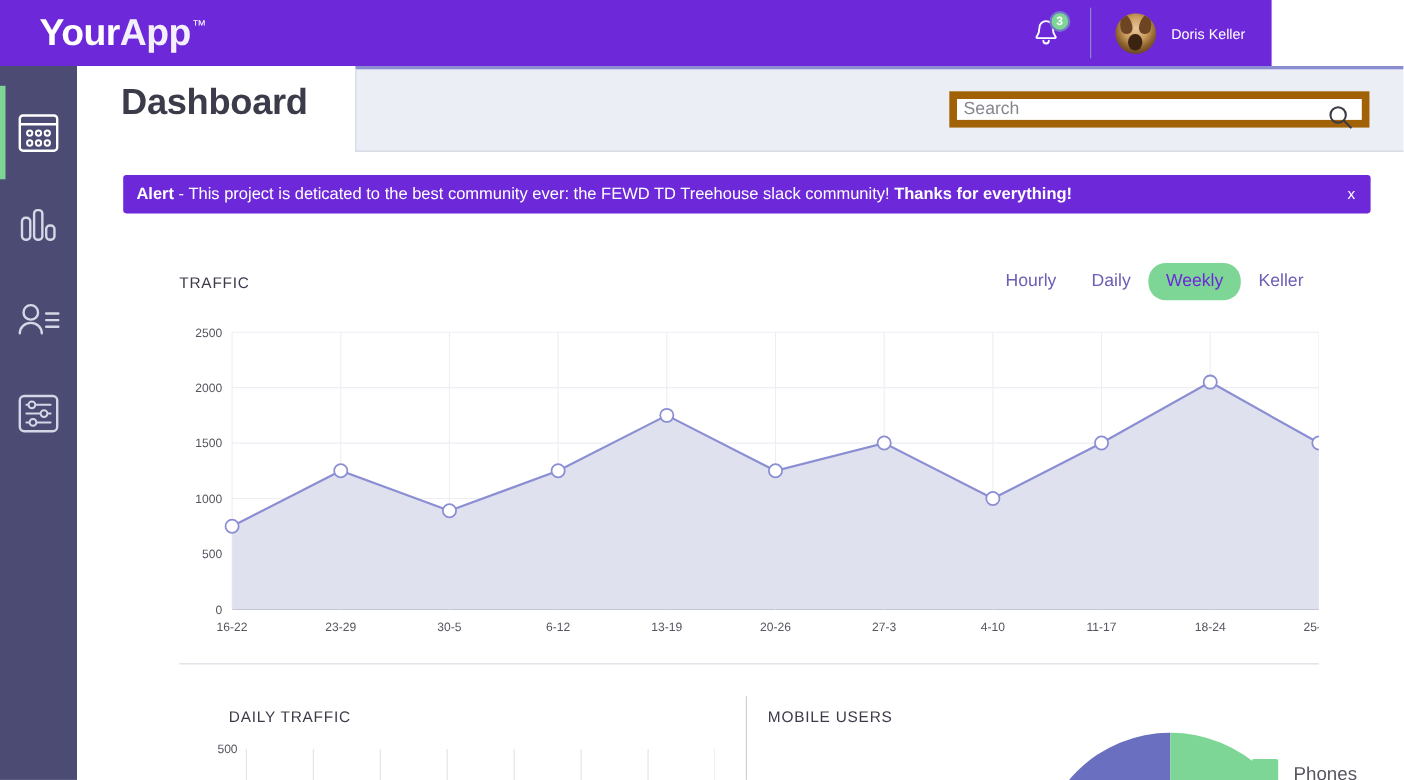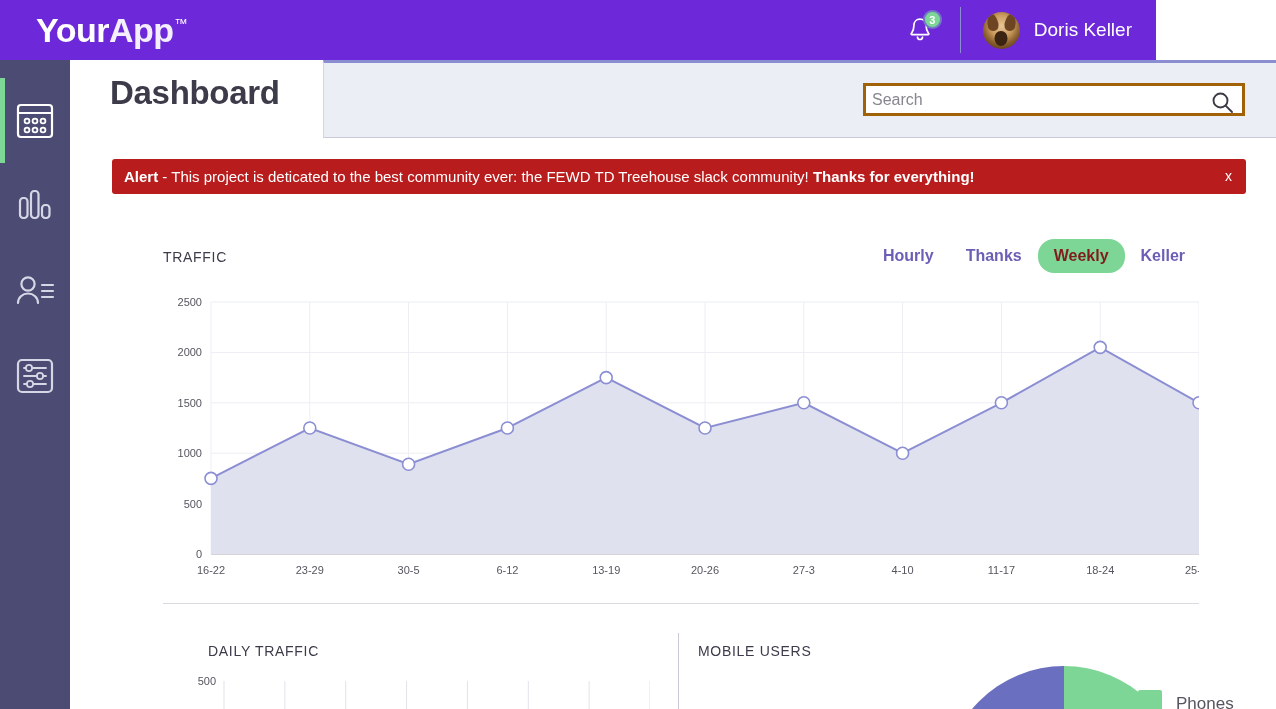--- a/index.html
+++ b/index.html
@@ -49,21 +49,21 @@
   }
   .avatar::after {
     content:""; position:absolute; right:4px; top:2px; width:11px; height:17px;
     background:#6d4522; border-radius: 40% 60% 50% 40% / 60% 70% 30% 40%;
     transform: rotate(14deg);
   }
   .snout {
     position:absolute; left:50%; top:19px; transform:translateX(-50%);
     width:13px; height:15px; background:#3a2411; border-radius:48% 48% 50% 50%;
   }
-  .username { color: #ffffff; font-size: 19px; margin-left: 14px; white-space: nowrap; }
+  .username { color: #ffffff; font-size: 13px; margin-left: 14px; white-space: nowrap; }
 
   
   .sidebar {
     position: absolute; left: 0; top: 60px; width: 70px; height: 649px;
     background: #4b4b73;
     display: flex; flex-direction: column; align-items: center;
     padding-top: 18px;
   }
   .nav-item {
     position: relative; width: 70px; height: 85px;
@@ -86,39 +86,39 @@
   }
   .search-panel {
     position: absolute; left: 253px; top: 0; width: 953px; height: 78px;
     background: #eceef6;
     border-top: 3px solid #8a8dd0;
     border-left: 1px solid #d3d6e4;
     border-bottom: 1px solid #c9cbd8;
   }
   .search-box {
     position: absolute; right: 31px; top: 20px; width: 382px; height: 33px;
-    background: #ffffff; border: 3px solid #a16207;
+    background: #ffffff; border: 7px solid #a16207;
     display: flex; align-items: center;
   }
   .search-input {
     border: none; outline: none; background: transparent;
     width: 330px; height: 31px; margin-left: 6px;
     font-family: "Liberation Sans", sans-serif; font-size: 16px; color: #4a4a55;
   }
   .search-input::placeholder { color: #86868f; }
   .search-icon { position: absolute; right: 8px; top: 5px; }
 
   
   .main {
     position: absolute; left: 70px; top: 138px; width: 1206px; height: 571px;
     background: #ffffff; overflow: hidden;
   }
   .alert {
     position: absolute; left: 42px; top: 21px; width: 1134px; height: 35px;
-    background: #b91c1c; border-radius: 3px;
+    background: #6d28d9; border-radius: 3px;
     display: flex; align-items: center;
     color: #ffffff; font-size: 15px;
   }
   .alert-text { margin-left: 12px; white-space: nowrap; }
   .alert-text b { font-weight: bold; }
   .alert-close {
     position: absolute; right: 14px; top: 9px;
     font-size: 14px; color: #ffffff; cursor: pointer;
     background: none; border: none; font-family: "Liberation Sans", sans-serif;
   }
@@ -127,23 +127,22 @@
     font-size: 14px; font-weight: normal; color: #3b3b4a; letter-spacing: 0.7px;
   }
   #traffic-heading { position: absolute; left: 93px; top: 111px; }
 
   .range-tabs { position: absolute; right: 75px; top: 101px; display: flex; align-items: center; }
   .range-tab {
     font-size: 16px; color: #6b5fb5;
     padding: 8px 16px; border-radius: 16px;
     background: none; border: none; cursor: pointer;
     font-family: "Liberation Sans", sans-serif;
-    font-weight: bold;
-  }
-  .range-tab.active { background: #7ed696; color: #7f1d1d; }
+  }
+  .range-tab.active { background: #7ed696; color: #6d28d9; }
 
   .traffic-chart { position: absolute; left: 93px; top: 150px; width: 1036px; height: 300px; }
   .section-rule {
     position: absolute; left: 93px; top: 465px; width: 1036px; height: 1px; background: #d8d9e2;
   }
 
   #daily-heading { position: absolute; left: 122px; top: 505px; margin-left: 16px; }
   #mobile-heading { position: absolute; left: 628px; top: 505px; }
   .col-divider { position: absolute; left: 608px; top: 495px; width: 1px; height: 76px; background: #c9cbd8; }
 
@@ -238,21 +237,21 @@
 
     <div class="alert">
       <div class="alert-text"><b>Alert</b><span> - </span><span>This project is deticated to the best community ever: the FEWD TD Treehouse slack community! </span><b>Thanks for everything!</b></div>
       <button class="alert-close">x</button>
     </div>
 
     <div class="section-title" id="traffic-heading">TRAFFIC</div>
 
     <div class="range-tabs">
       <button class="range-tab">Hourly</button>
-      <button class="range-tab">Thanks</button>
+      <button class="range-tab">Daily</button>
       <button class="range-tab active">Weekly</button>
       <button class="range-tab">Keller</button>
     </div>
 
     <svg class="traffic-chart" viewBox="0 0 1036 300">
       <g id="traffic-ylabels">
           <text class="tick-label" x="39" y="270" text-anchor="end">0</text>
           <text class="tick-label" x="39" y="219.6" text-anchor="end">500</text>
           <text class="tick-label" x="39" y="169.2" text-anchor="end">1000</text>
           <text class="tick-label" x="39" y="118.80000000000001" text-anchor="end">1500</text>

